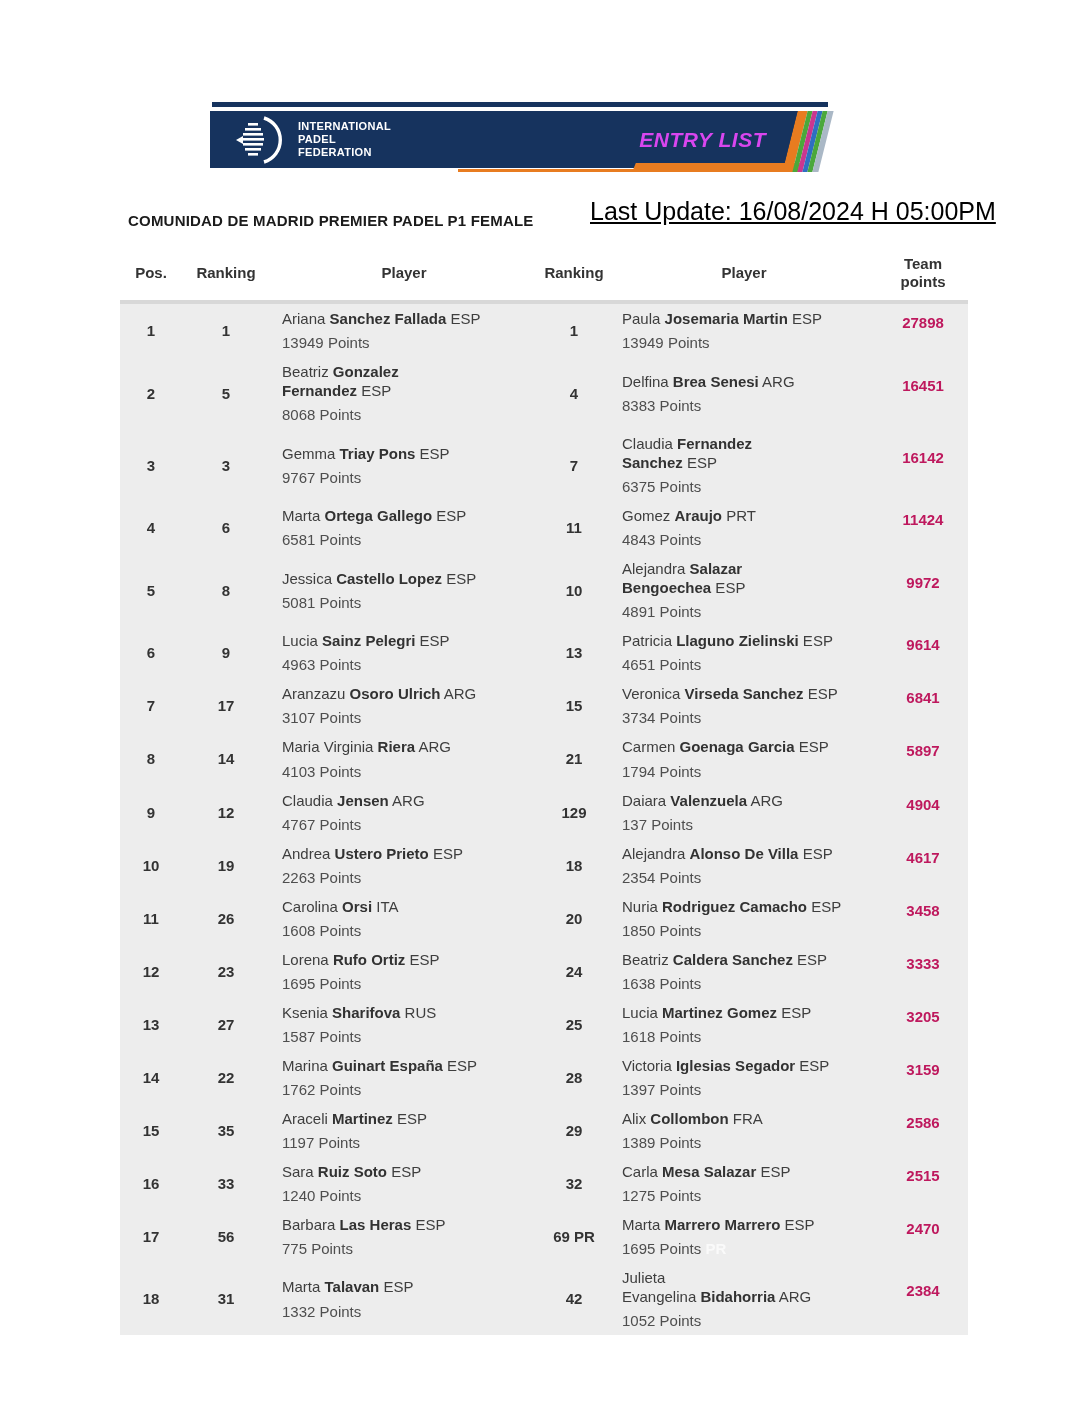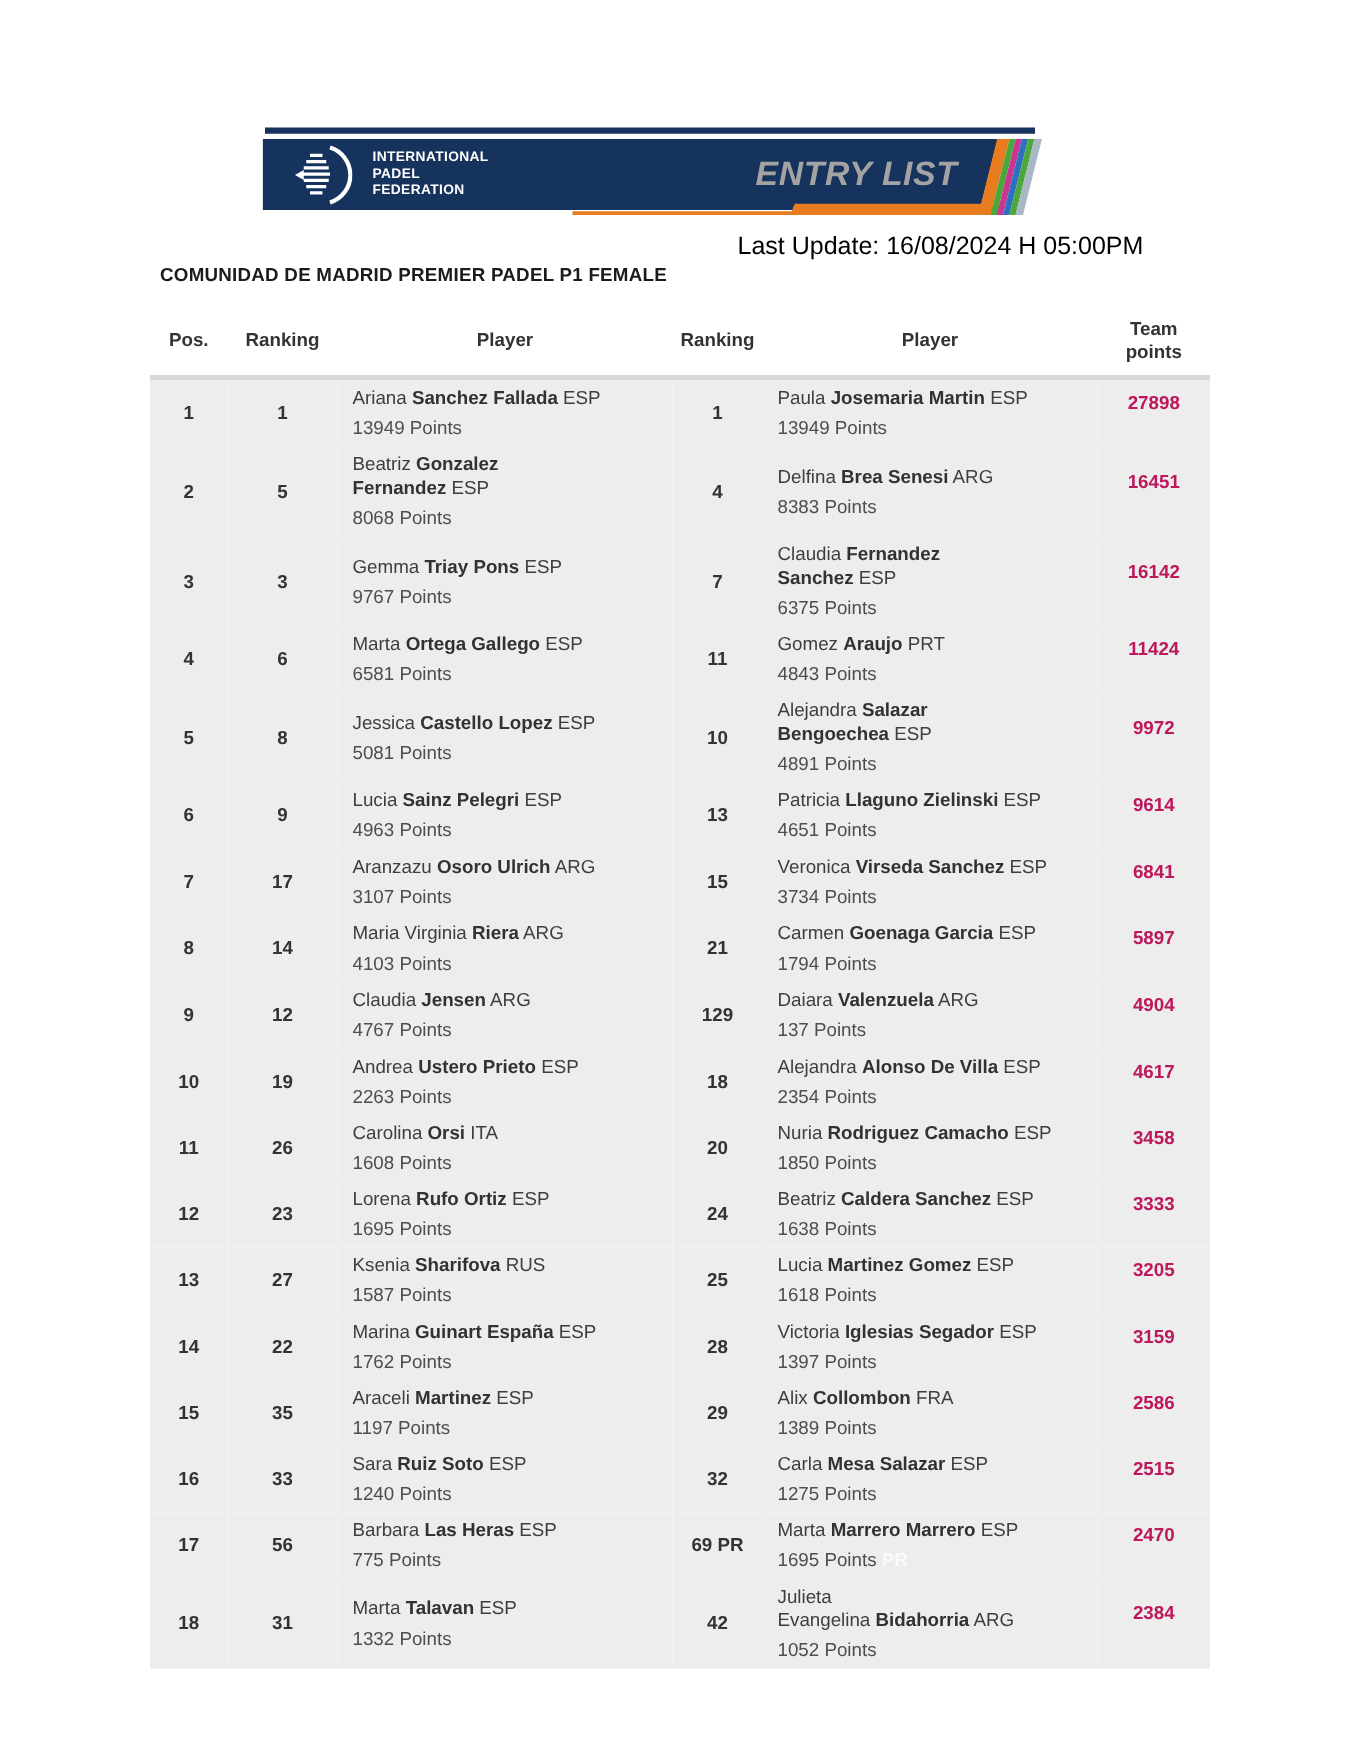--- a/index.html
+++ b/index.html
@@ -14,36 +14,36 @@
   .banner-topline { position:absolute; left:2px; top:0; width:616px; height:5px; background:#16335e; }
   .banner-bar {
     position:absolute; left:0; top:9px; width:592px; height:57px; background:#16335e;
     clip-path:polygon(0 0, 100% 0, calc(100% - 13px) 100%, 0 100%);
     display:flex; align-items:center;
   }
   .ipf-logo { margin-left:26px; display:flex; align-items:center; gap:16px; }
   .ipf-text { color:#ffffff; font-weight:bold; font-size:11px; line-height:1.18; letter-spacing:.3px; }
   .entry-list {
     position:absolute; right:36px; top:50%; transform:translateY(-52%);
-    color:#a3a3a3; font-weight:bold; font-style:italic; font-size:27px; letter-spacing:.5px; white-space:nowrap;
+    color:#d946ef; font-weight:bold; font-style:italic; font-size:21px; letter-spacing:.5px; white-space:nowrap;
   }
   .banner-underline-thin { position:absolute; left:248px; top:67px; width:178px; height:3px; background:#e87c20; }
   .banner-underline-thick {
     position:absolute; left:424px; top:61px; width:168px; height:9px; background:#e87c20;
     transform:skewX(-22deg);
   }
   .stripes {
     position:absolute; left:580px; top:9px; width:40px; height:61px;
     transform:skewX(-14deg); display:flex; overflow:hidden;
   }
   .stripes span { height:100%; }
 
   
   .doc-title { position:absolute; left:128px; top:212px; font-size:15px; font-weight:bold; color:#1b1b1b; letter-spacing:.2px; }
-  .last-update { position:absolute; left:590px; top:186px; font-size:20px; color:#000000; }
+  .last-update { position:absolute; left:590px; top:197px; font-size:25px; color:#000000;text-decoration:underline; }
 
   
   table.entry-table { position:absolute; left:120px; top:249px; width:848px; border-collapse:collapse; table-layout:fixed; }
   thead th { font-size:15px; font-weight:bold; color:#333333; text-align:center; vertical-align:middle; padding:6px 2px 9px; background:#ffffff; line-height:1.2; }
   thead tr { border-bottom:4px solid #d8d8d8; }
   tbody { background:#ededed; }
   tbody td { vertical-align:middle; padding:5px 0; }
   td.num { text-align:center; font-weight:bold; color:#333333; font-size:15px; }
   td.col-player { padding-left:12px; padding-right:6px; }
   .pname { font-size:15px; color:#3e3e3e; line-height:1.27; white-space:nowrap; }

